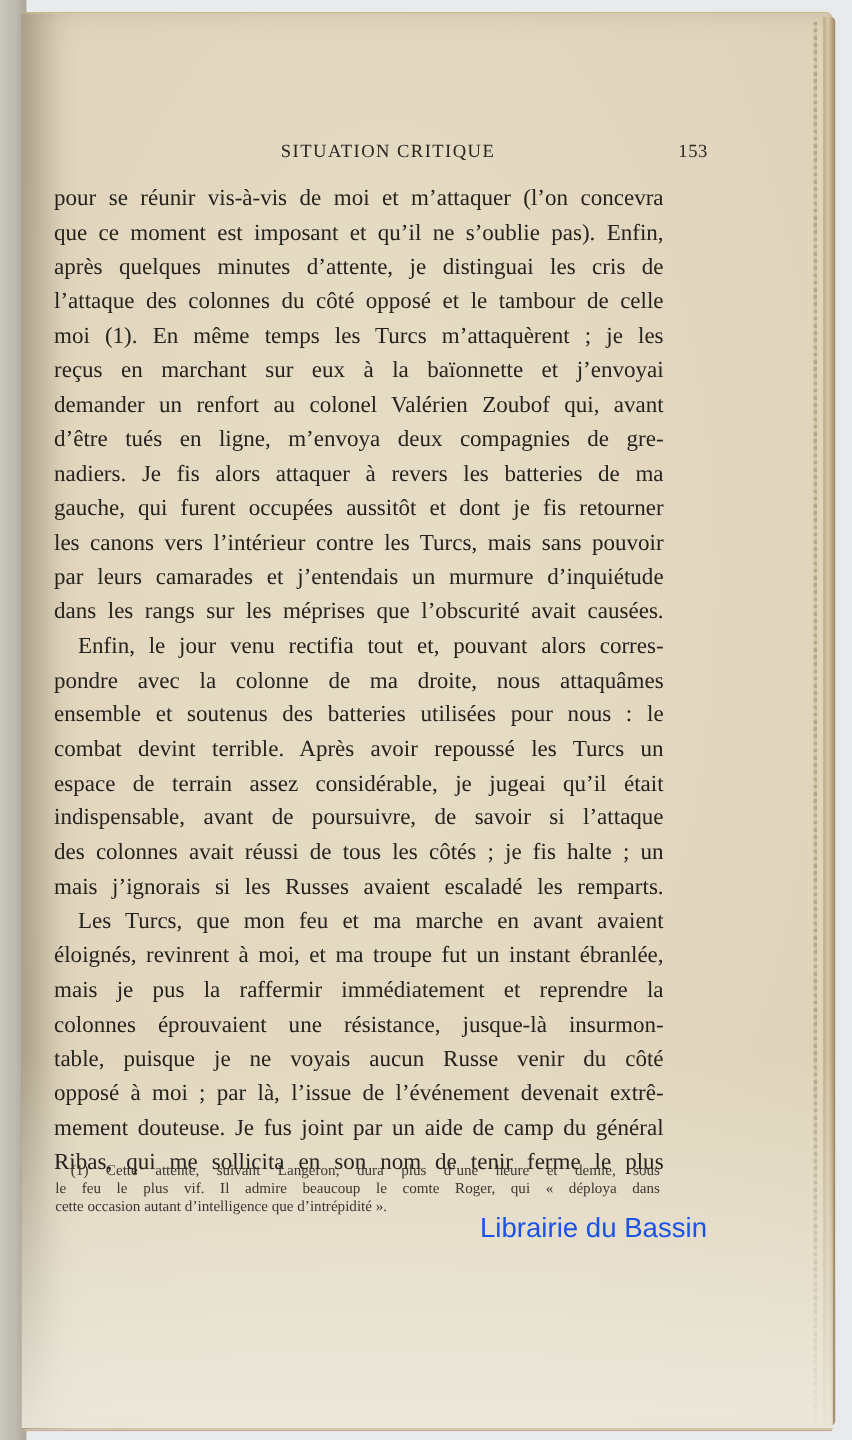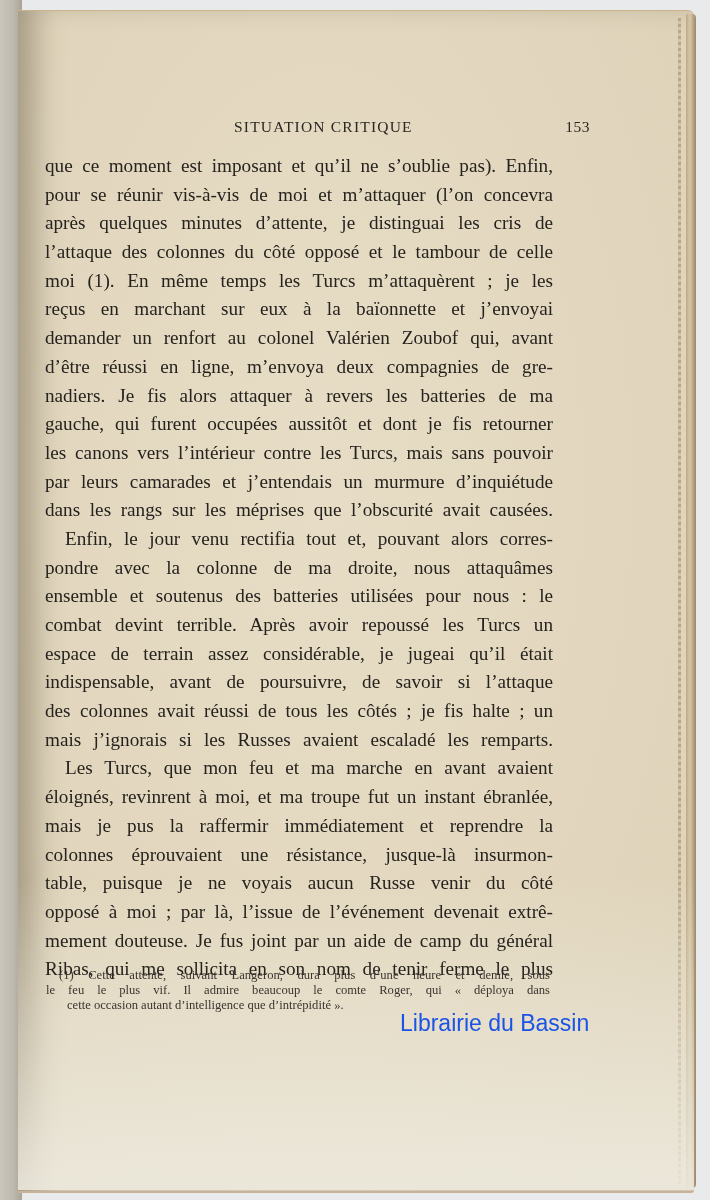--- a/index.html
+++ b/index.html
@@ -53,21 +53,21 @@
     font-size: 19.2px; line-height: 28.7px; color: #26221e;
   }
   .line { display: block; text-align: justify; text-align-last: justify; white-space: nowrap; height: 28.7px; }
   .line.indent { padding-left: 20px; }
   .footnote {
     position: absolute; left: 46px; top: 968px; width: 504px;
     font-size: 12.6px; line-height: 15.2px; color: #3a3530;
   }
   .fline { display: block; text-align: justify; text-align-last: justify; white-space: nowrap; }
   .fline.indent { padding-left: 13px; }
-  .fline.last { text-align-last: left; margin-left: 21px; }
+  .fline.last { text-align-last: left; }
   .watermark {
     position: absolute; left: 400px; top: 1010px;
     font-family: Liberation Sans, sans-serif;
     font-size: 23px; color: #1a53e6; white-space: nowrap;
   }
 </style>
 </head>
 <body>
 
 <div class="left-page">
@@ -78,28 +78,28 @@
 <div class="page-edge2"></div>
 <div class="page-edge"></div>
 <div class="page-bottom-fade"></div>
 
 <div class="running-head">
   <span class="title">SITUATION CRITIQUE</span>
   <span class="pgno">153</span>
 </div>
 
 <div class="body-text" id="body-text">
+    <span class="line">pour se réunir vis-à-vis de moi et m’attaquer (l’on concevra</span>
     <span class="line">que ce moment est imposant et qu’il ne s’oublie pas). Enfin,</span>
-    <span class="line">pour se réunir vis-à-vis de moi et m’attaquer (l’on concevra</span>
     <span class="line">après quelques minutes d’attente, je distinguai les cris de</span>
     <span class="line">l’attaque des colonnes du côté opposé et le tambour de celle</span>
     <span class="line">moi (1). En même temps les Turcs m’attaquèrent ; je les</span>
     <span class="line">reçus en marchant sur eux à la baïonnette et j’envoyai</span>
     <span class="line">demander un renfort au colonel Valérien Zoubof qui, avant</span>
-    <span class="line">d’être réussi en ligne, m’envoya deux compagnies de gre-</span>
+    <span class="line">d’être tués en ligne, m’envoya deux compagnies de gre-</span>
     <span class="line">nadiers. Je fis alors attaquer à revers les batteries de ma</span>
     <span class="line">gauche, qui furent occupées aussitôt et dont je fis retourner</span>
     <span class="line">les canons vers l’intérieur contre les Turcs, mais sans pouvoir</span>
     <span class="line">par leurs camarades et j’entendais un murmure d’inquiétude</span>
     <span class="line">dans les rangs sur les méprises que l’obscurité avait causées.</span>
     <span class="line indent">Enfin, le jour venu rectifia tout et, pouvant alors corres-</span>
     <span class="line">pondre avec la colonne de ma droite, nous attaquâmes</span>
     <span class="line">ensemble et soutenus des batteries utilisées pour nous : le</span>
     <span class="line">combat devint terrible. Après avoir repoussé les Turcs un</span>
     <span class="line">espace de terrain assez considérable, je jugeai qu’il était</span>

